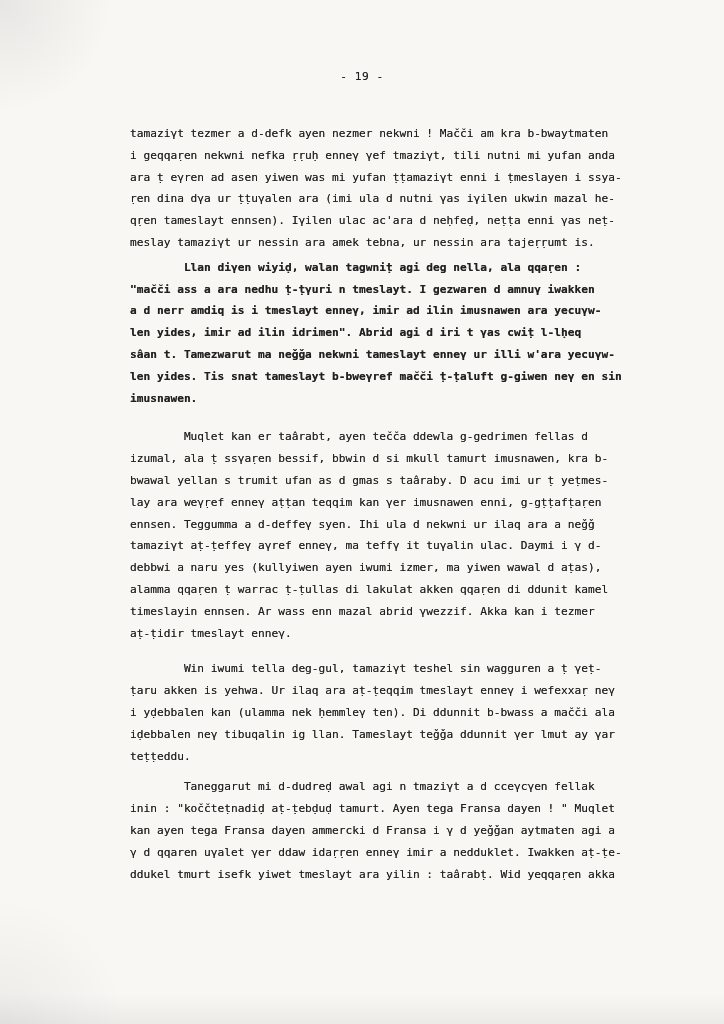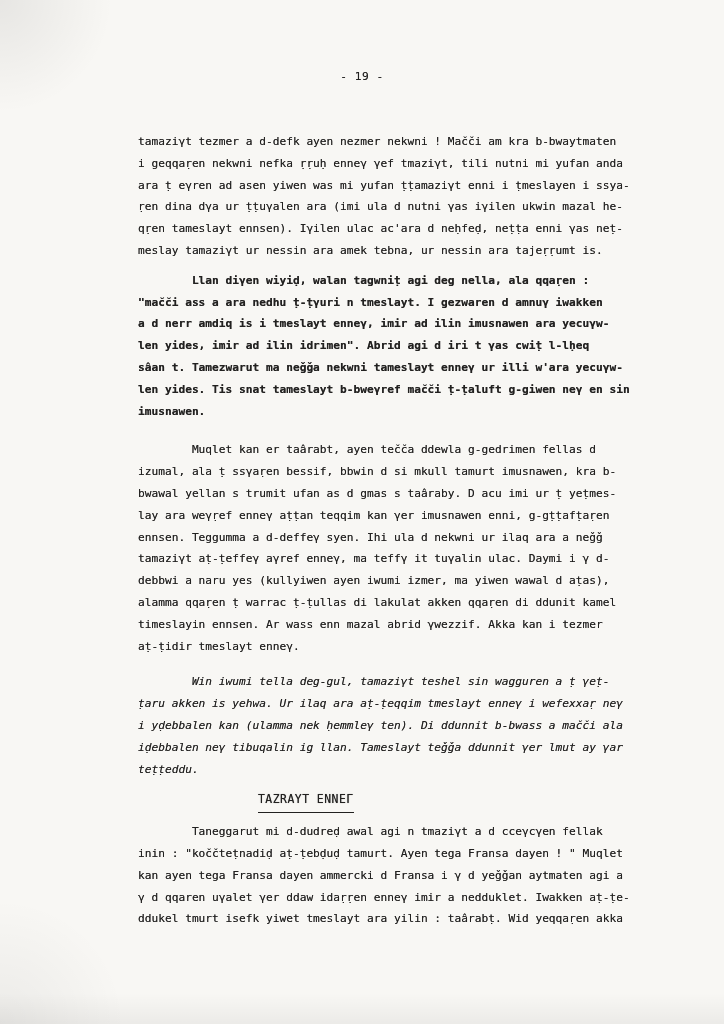--- a/index.html
+++ b/index.html
@@ -37,27 +37,27 @@
   .content {
     position: absolute;
     left: 130px;
     top: 123px;
     width: 510px;
   }
   .para {
     white-space: pre;
     font-size: 11.2px;
     line-height: 21.8px;
-    margin: 8px;
+    margin: 0;
     text-shadow: 0 0 0.6px rgba(20,20,20,0.6);
   }
   .p1 { margin-bottom: 3px; }
   .p2 { margin-bottom: 17px; font-weight: bold; }
   .p3 { margin-bottom: 14px; }
-  .p4 { margin-bottom: 9px; font-style: italic; }
+  .p4 { margin-bottom: 9px; }
   .heading-row {
     margin: 0 0 5px 128px;
     line-height: 21.8px;
     font-size: 11.4px;
   }
   .heading {
     display: inline-block;
     border-bottom: 1px solid var(--ink, #1f1f1f);
     padding-bottom: 1px;
     letter-spacing: 0.5px;
@@ -96,23 +96,20 @@
 alamma qqaṛen ṭ warrac ṭ-ṭullas di lakulat akken qqaṛen di ddunit kamel
 timeslayin ennsen. Ar wass enn mazal abrid γwezzif. Akka kan i tezmer
 aṭ-ṭidir tmeslayt enneγ.</div>
 
     <div class="para p4">        Win iwumi tella deg-gul, tamaziγt teshel sin wagguren a ṭ γeṭ-
 ṭaru akken is yehwa. Ur ilaq ara aṭ-ṭeqqim tmeslayt enneγ i wefexxaṛ neγ
 i yḍebbalen kan (ulamma nek ḥemmleγ ten). Di ddunnit b-bwass a mačči ala
 iḍebbalen neγ tibuqalin ig llan. Tameslayt teǧǧa ddunnit γer lmut ay γar
 teṭṭeddu.</div>
 
-    <div class="heading-row">
-      <span class="heading">TAZRAYT ENNEΓ</span>
-    </div>
 
     <div class="para p5">        Taneggarut mi d-dudreḍ awal agi n tmaziγt a d cceγcγen fellak
 inin : "koččteṭnadiḍ aṭ-ṭebḍuḍ tamurt. Ayen tega Fransa dayen ! " Muqlet
 kan ayen tega Fransa dayen ammercki d Fransa i γ d yeǧǧan aytmaten agi a
 γ d qqaren uγalet γer ddaw idaṛṛen enneγ imir a nedduklet. Iwakken aṭ-ṭe-
 ddukel tmurt isefk yiwet tmeslayt ara yilin : taârabṭ. Wid yeqqaṛen akka</div>
   </div>
 </div>
 
 </body></html>

